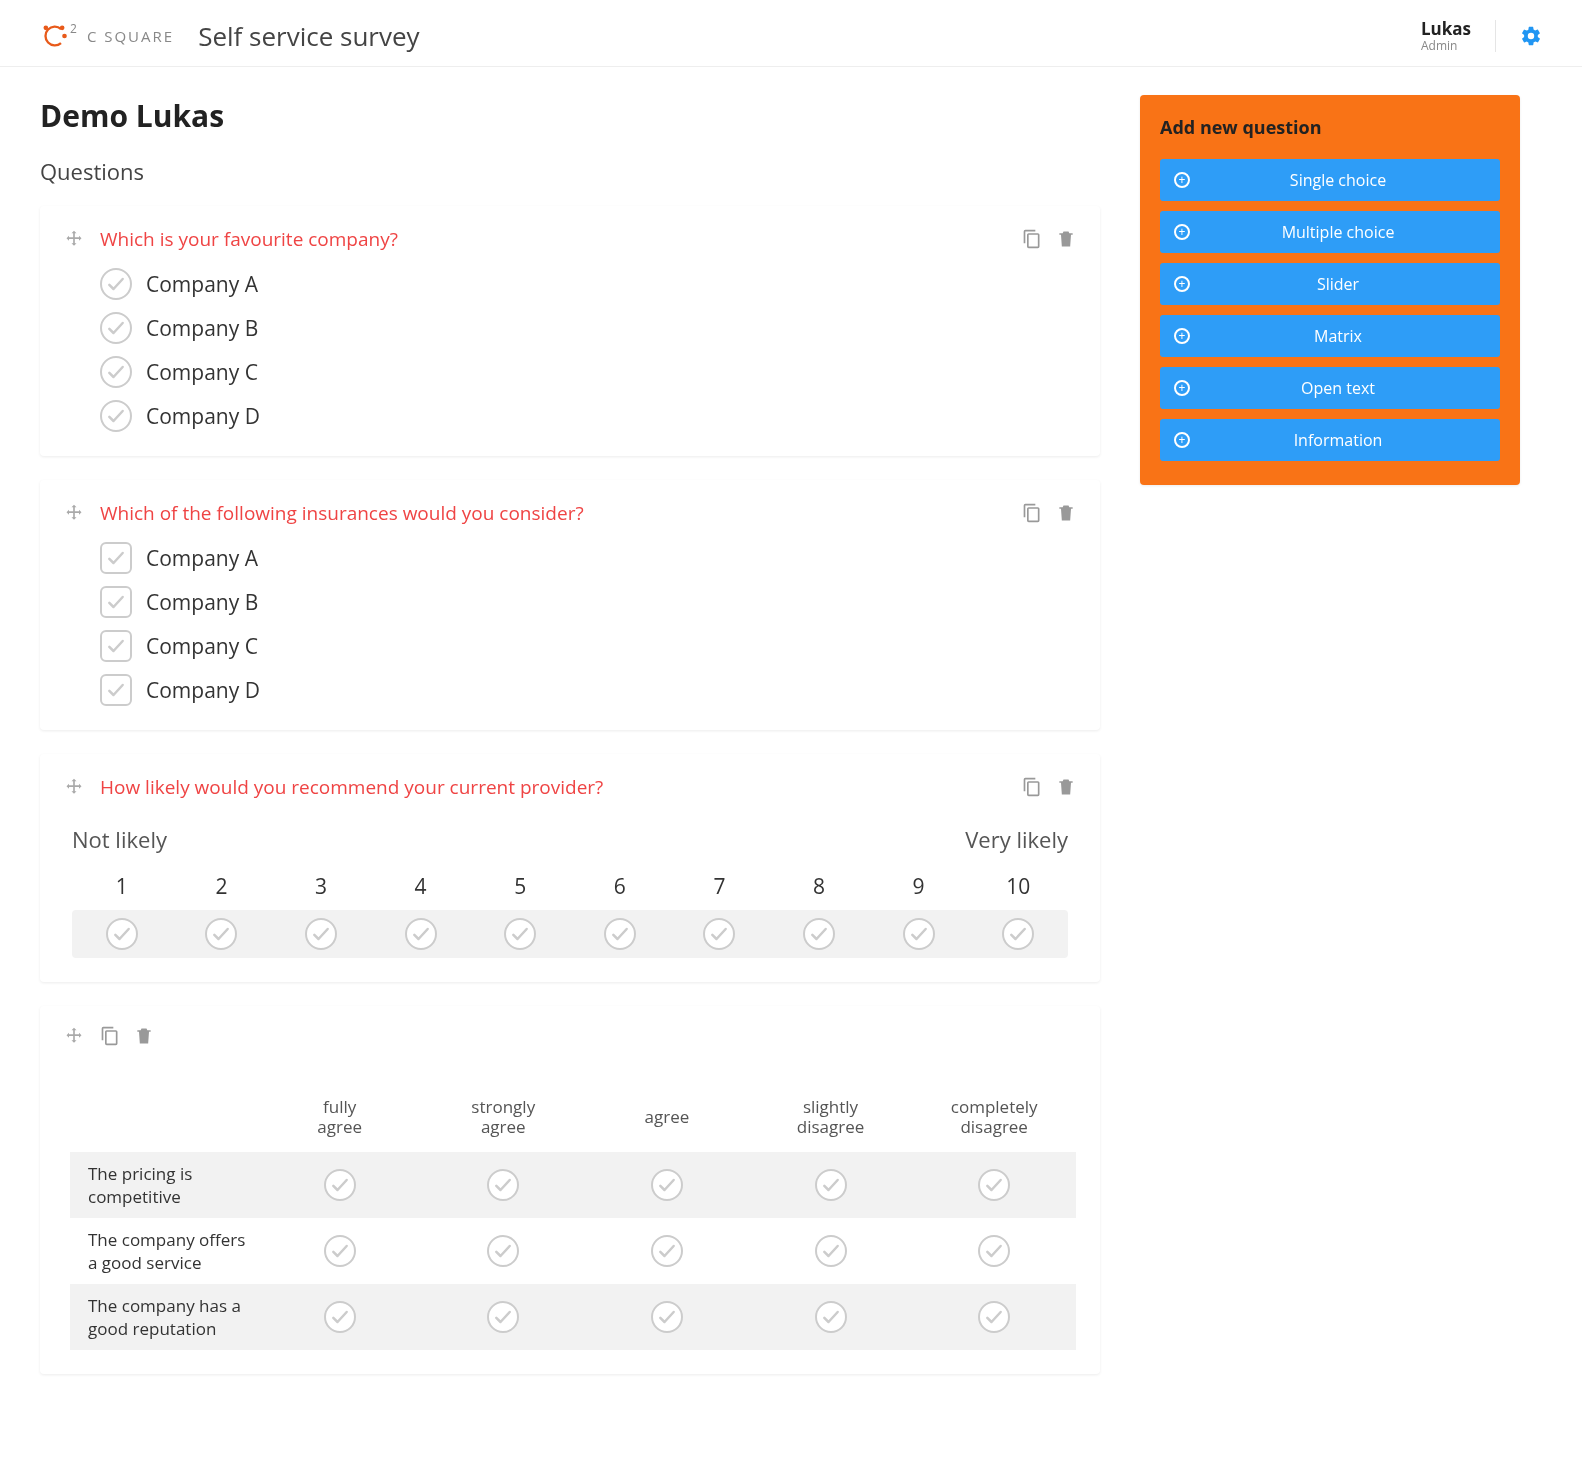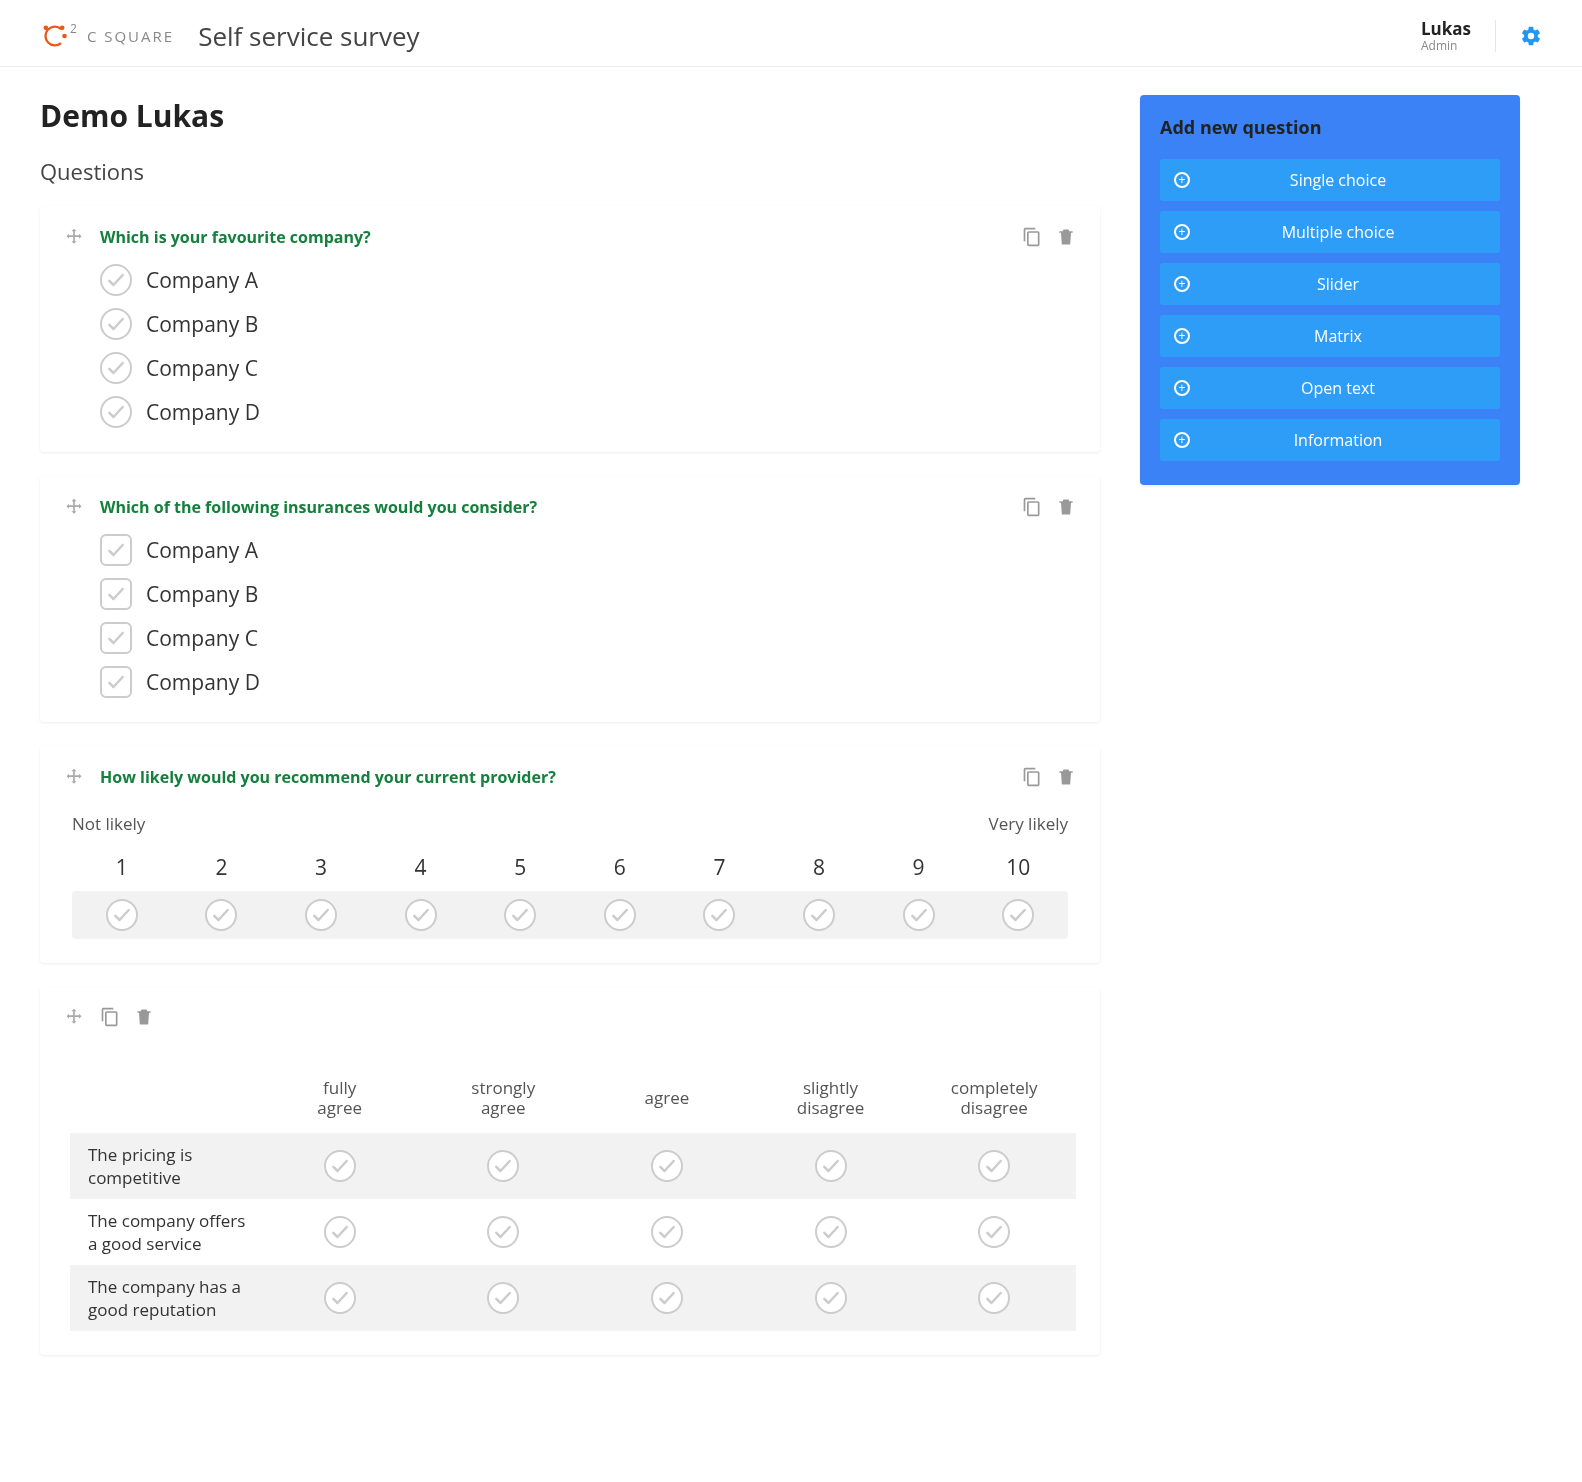--- a/index.html
+++ b/index.html
@@ -33,59 +33,59 @@
   .page-title { font-size:30px; font-weight:700; color:#222; margin-bottom:20px; }
   .section-title { font-size:22px; font-weight:400; color:#444; margin-bottom:20px; }
 
   
   .q-card {
     background:#fff; border-radius:4px; box-shadow:0 1px 3px rgba(0,0,0,0.08);
     margin-bottom:24px; padding:20px 24px 24px 24px;
   }
   .q-head { display:flex; align-items:center; gap:16px; }
   .q-drag { color:#aaa; cursor:move; flex-shrink:0; width:20px; height:20px; }
-  .q-title { font-size:16px; font-weight:700; color:#15803d; flex:1; }
+  .q-title { font-size:19px; font-weight:400; color:#ef4444; flex:1; }
   .q-actions { display:flex; gap:14px; color:#999; }
   .q-actions .ic { cursor:pointer; width:20px; height:20px; }
 
   .opt-list { margin-top:16px; padding-left:36px; }
   .opt-row { display:flex; align-items:center; gap:14px; margin-bottom:12px; }
   .opt-row:last-child { margin-bottom:0; }
 
   .chk-round, .chk-square {
     width:32px; height:32px; border:2px solid #ccc; display:flex;
     align-items:center; justify-content:center; color:#ccc; flex-shrink:0;
     cursor:pointer;
   }
   .chk-round { border-radius:50%; }
   .chk-square { border-radius:6px; }
   .chk-round svg, .chk-square svg { width:20px; height:20px; }
   .opt-label { font-size:21px; color:#333; }
 
   
   .slider-wrap { padding:24px 8px 0 8px; }
-  .slider-labels { display:flex; justify-content:space-between; font-size:17px; color:#555; margin-bottom:18px; }
+  .slider-labels { display:flex; justify-content:space-between; font-size:22px; color:#555; margin-bottom:18px; }
   .slider-grid { display:grid; grid-template-columns:repeat(10, 1fr); text-align:center; }
   .slider-num { font-size:21px; color:#333; margin-bottom:10px; }
   .slider-row2 { background:#f2f2f2; padding:8px 0; border-radius:4px; display:grid; grid-template-columns:repeat(10, 1fr); }
   .slider-row2 .chk-round { margin:0 auto; background:#fff; }
 
   
   .matrix-wrap { margin-top:45px; padding-left:6px; }
   .matrix-table { width:100%; border-collapse:collapse; font-size:17px; }
   .matrix-table th { font-weight:400; color:#555; padding:6px 4px 14px 4px; text-align:center; width:100px; line-height:1.2;}
   .matrix-table th:first-child { text-align:left; }
   .matrix-table td { padding:10px 4px; text-align:center; }
   .matrix-table td:first-child { text-align:left; padding-left:18px; color:#333; }
   .matrix-table tbody tr:nth-child(odd) { background:#f2f2f2; }
   .matrix-table .chk-round { margin:0 auto; background:#fff; }
 
   
   .side-card {
-    background:#3b82f6; border-radius:4px; box-shadow:0 1px 3px rgba(0,0,0,0.08);
+    background:#f97316; border-radius:4px; box-shadow:0 1px 3px rgba(0,0,0,0.08);
     padding:20px 20px 24px 20px;
   }
   .side-title { font-size:18px; font-weight:700; color:#222; margin-bottom:20px; }
   .add-btn {
     display:flex; align-items:center; width:100%;
     background:#2e9df7; color:#fff; border:none; border-radius:3px;
     padding:10px 14px; font-size:16px; margin-bottom:10px; cursor:pointer;
     font-family:inherit;
   }
   .add-btn:last-child { margin-bottom:0; }

